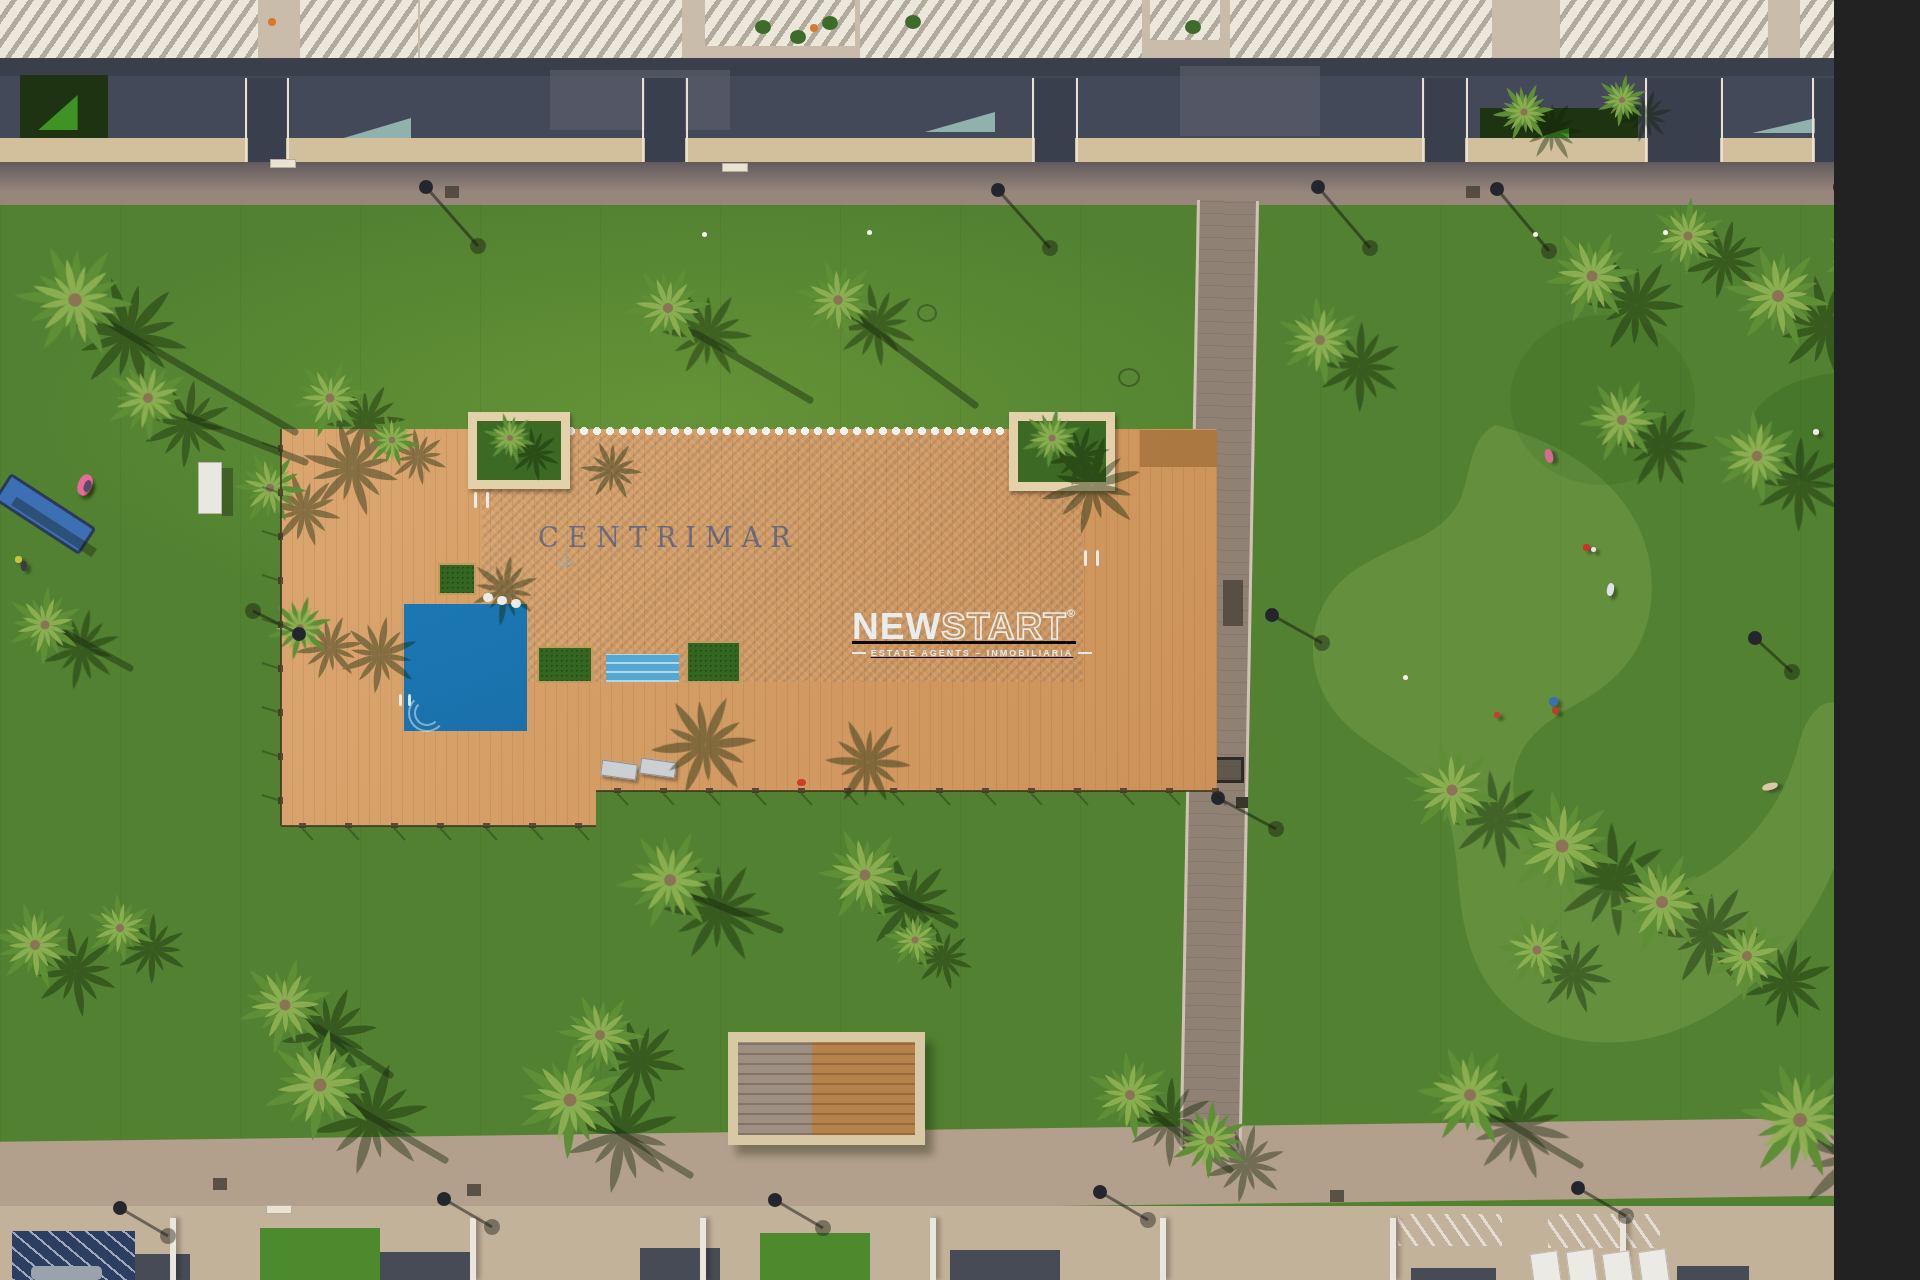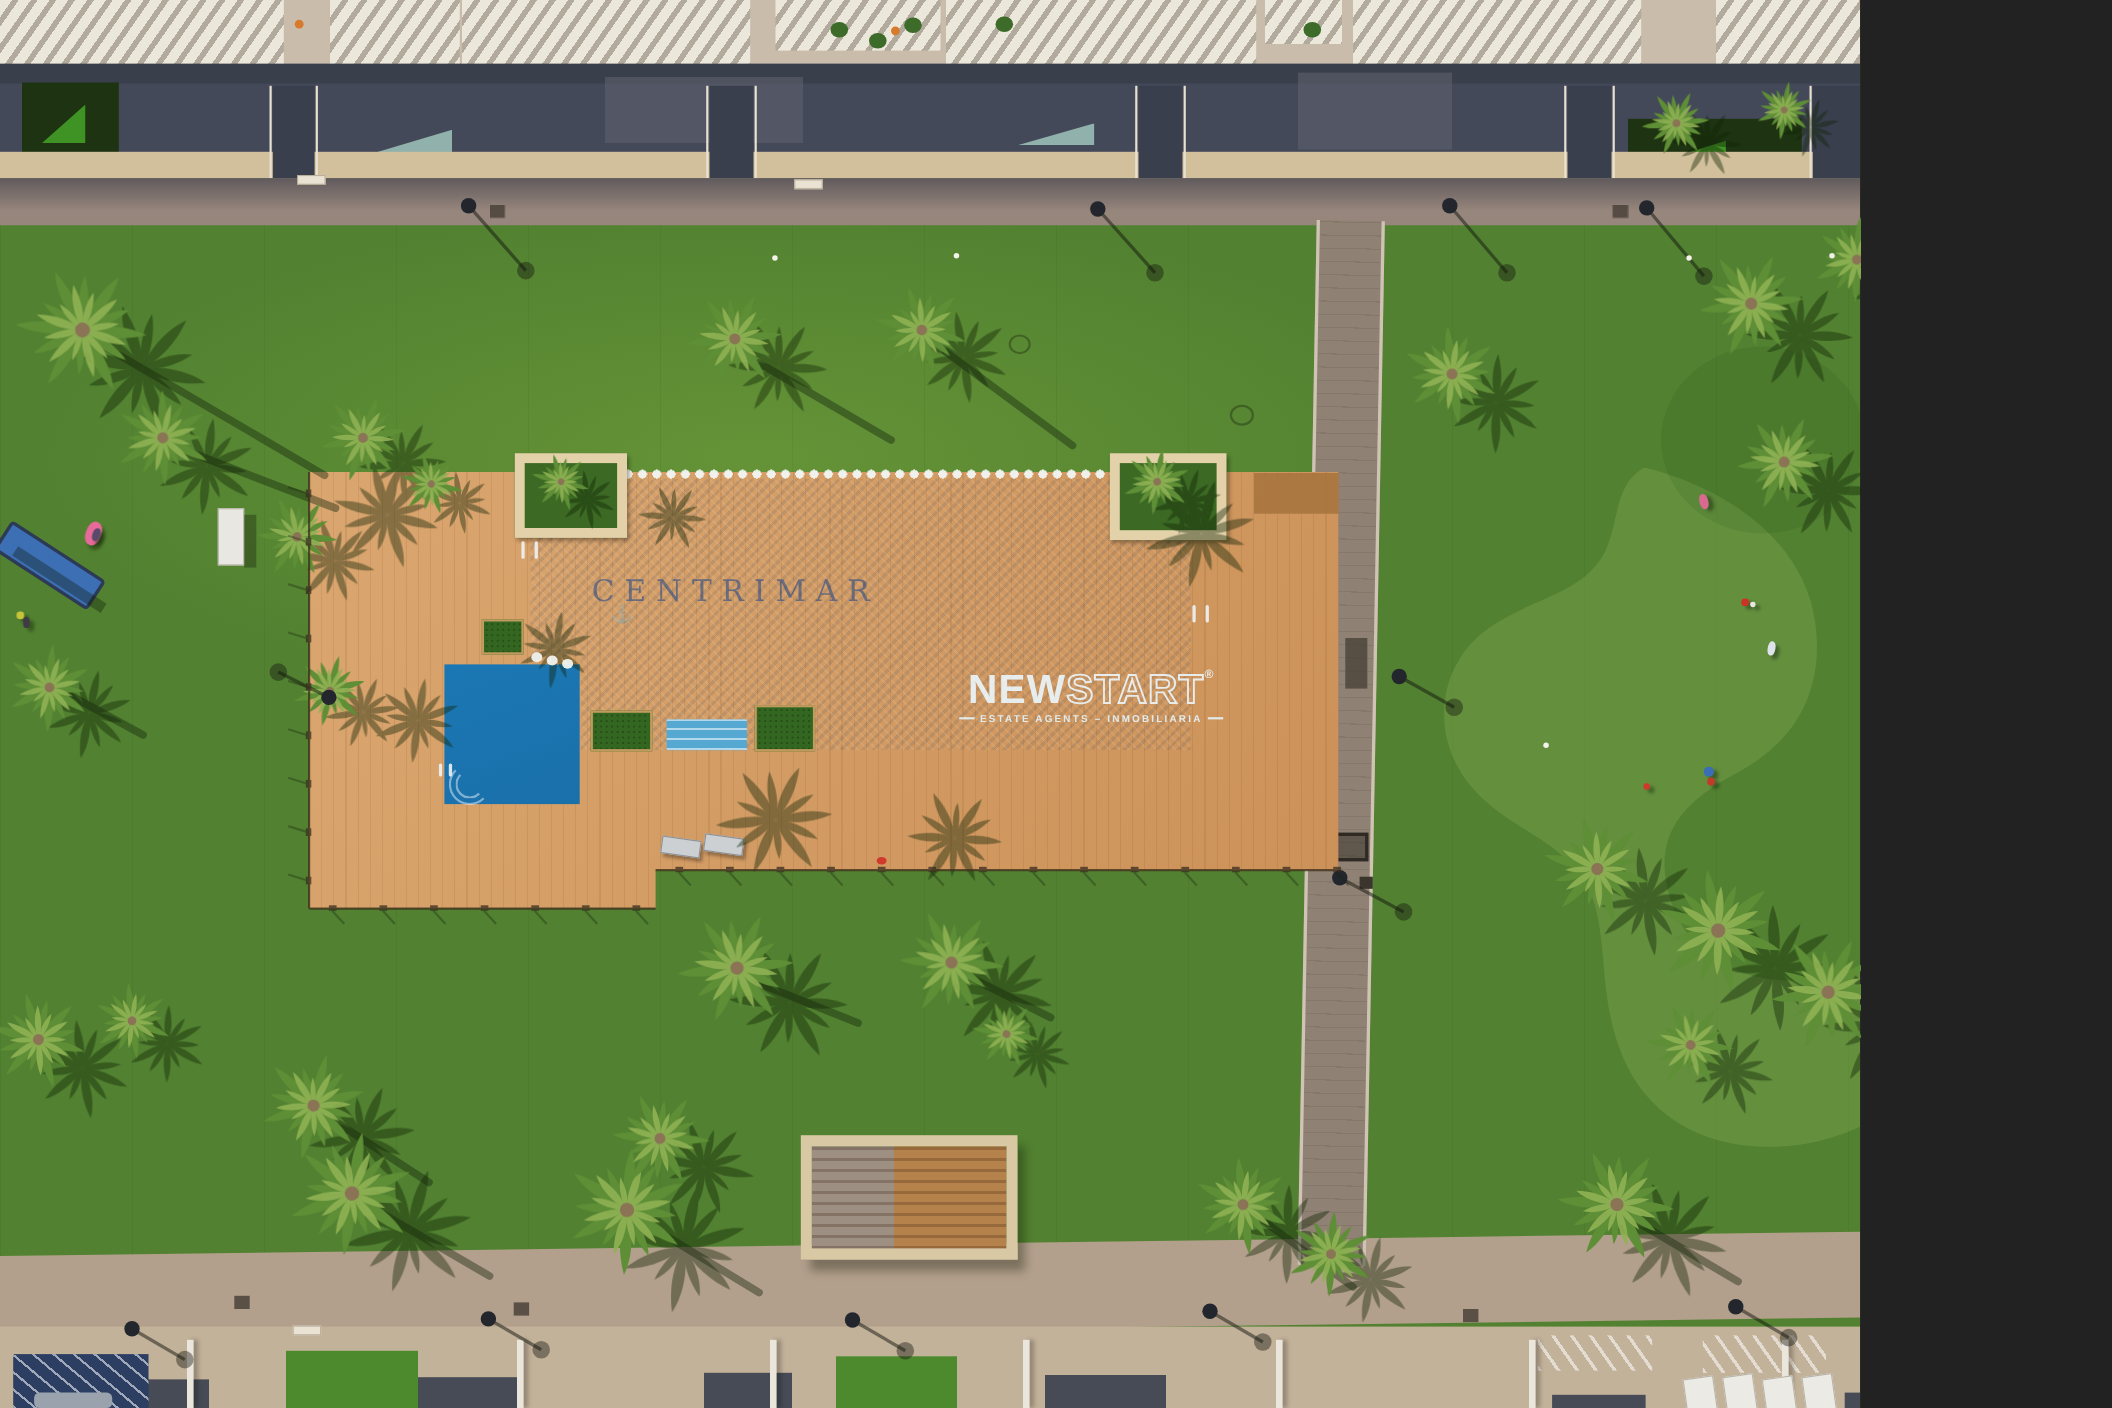--- a/index.html
+++ b/index.html
@@ -1,16 +1,16 @@
 <!DOCTYPE html>
 <html><head>
 <meta charset="utf-8">
 <style>
   html,body{margin:0;padding:0;background:#222;}
-  .stage{position:relative;width:1691px;height:1280px;overflow:hidden;
+  .stage{position:relative;width:1834px;height:1280px;overflow:hidden;
          font-family:"Liberation Sans",sans-serif;background:#528231;}
   .abs{position:absolute;}
 
   
   .top-band{left:0;top:0;width:1920px;height:162px;background:#c9bcab;}
   .roof-slab{position:absolute;background:
       repeating-linear-gradient(125deg,#ece7db 0 9px,#b2aa9c 9px 14px);}
   .shadow-band{left:0;top:58px;width:1920px;height:104px;background:#444959;}
   .shadow-band-top{left:0;top:58px;width:1920px;height:18px;background:#3a3f4c;}
   .band-light{position:absolute;background:#5d616e;opacity:.6;}
@@ -106,21 +106,21 @@
   .slide-sh{left:6px;top:522px;width:96px;height:10px;background:rgba(15,25,8,.35);transform:rotate(33deg);}
   .bb-board{left:1212px;top:757px;width:26px;height:20px;border:3px solid #2f2a24;background:rgba(40,36,30,.45);}
   .bb-sq{left:1236px;top:797px;width:12px;height:11px;background:#3a352d;}
   .path-drain{left:1223px;top:580px;width:20px;height:46px;background:#4a4238;opacity:.8;}
   .red-dot{position:absolute;background:#cf3a2a;border-radius:50%;}
 
   
   .wm-pool{left:538px;top:522px;width:260px;color:rgba(25,68,138,.55);
       font-family:"DejaVu Serif",serif;font-size:27px;letter-spacing:9px;font-weight:400;}
   .wm-anchor{left:556px;top:549px;font-size:16px;color:rgba(25,68,138,.4);}
-  .brand{left:872px;top:608px;width:240px;text-align:center;opacity:.93;}
+  .brand{left:852px;top:608px;width:240px;text-align:left;opacity:.93;text-decoration:underline;}
   .brand-line1{font-size:37px;font-weight:bold;letter-spacing:1px;line-height:1;}
   .brand-new{color:#eaf4f8;}
   .brand-start{color:transparent;-webkit-text-stroke:1.7px #eaf4f8;}
   .brand-reg{font-size:11px;color:#eaf4f8;vertical-align:top;}
   .brand-tag{display:flex;align-items:center;justify-content:center;gap:5px;margin-top:3px;}
   .brand-tag span{font-size:9px;letter-spacing:2px;color:#e4f1f6;font-weight:bold;white-space:nowrap;}
   .tag-dash{width:30px;height:2px;background:#e4f1f6;}
   svg.layer{position:absolute;left:0;top:0;width:1920px;height:1280px;pointer-events:none;}
 </style>
 </head>

